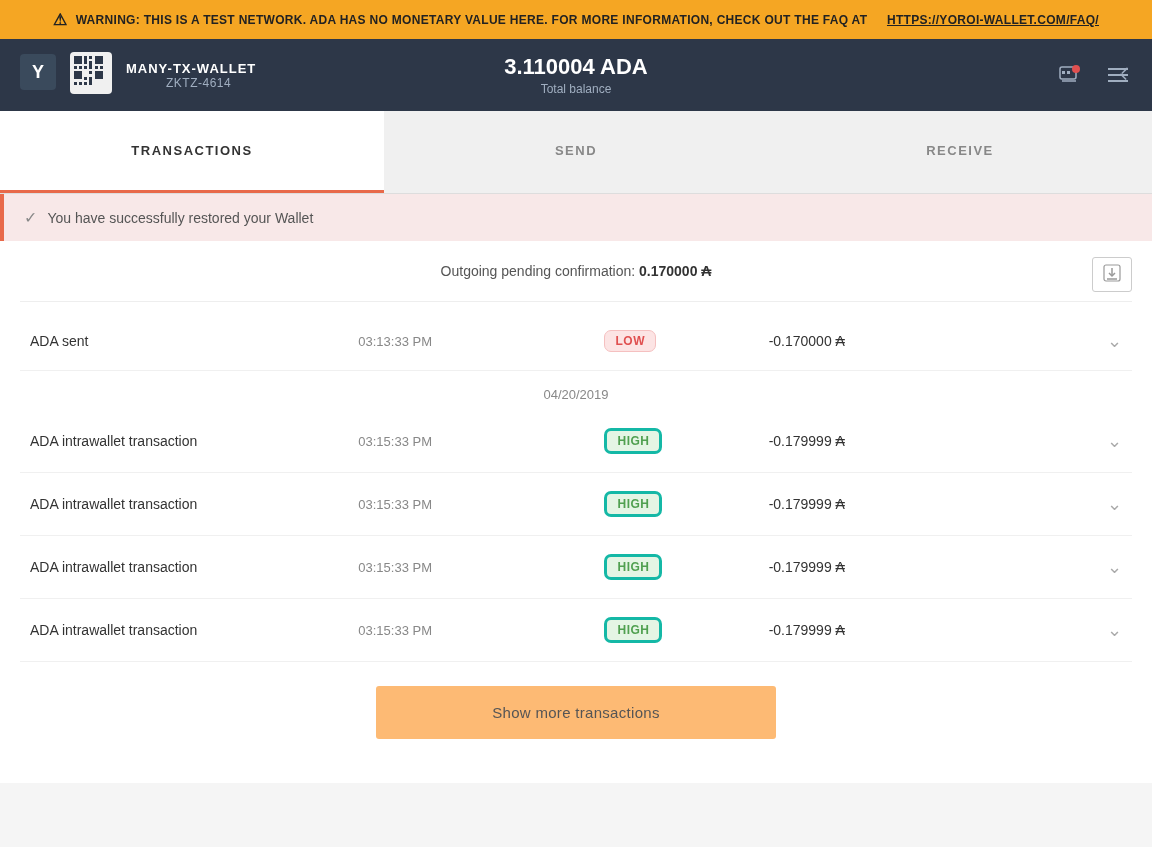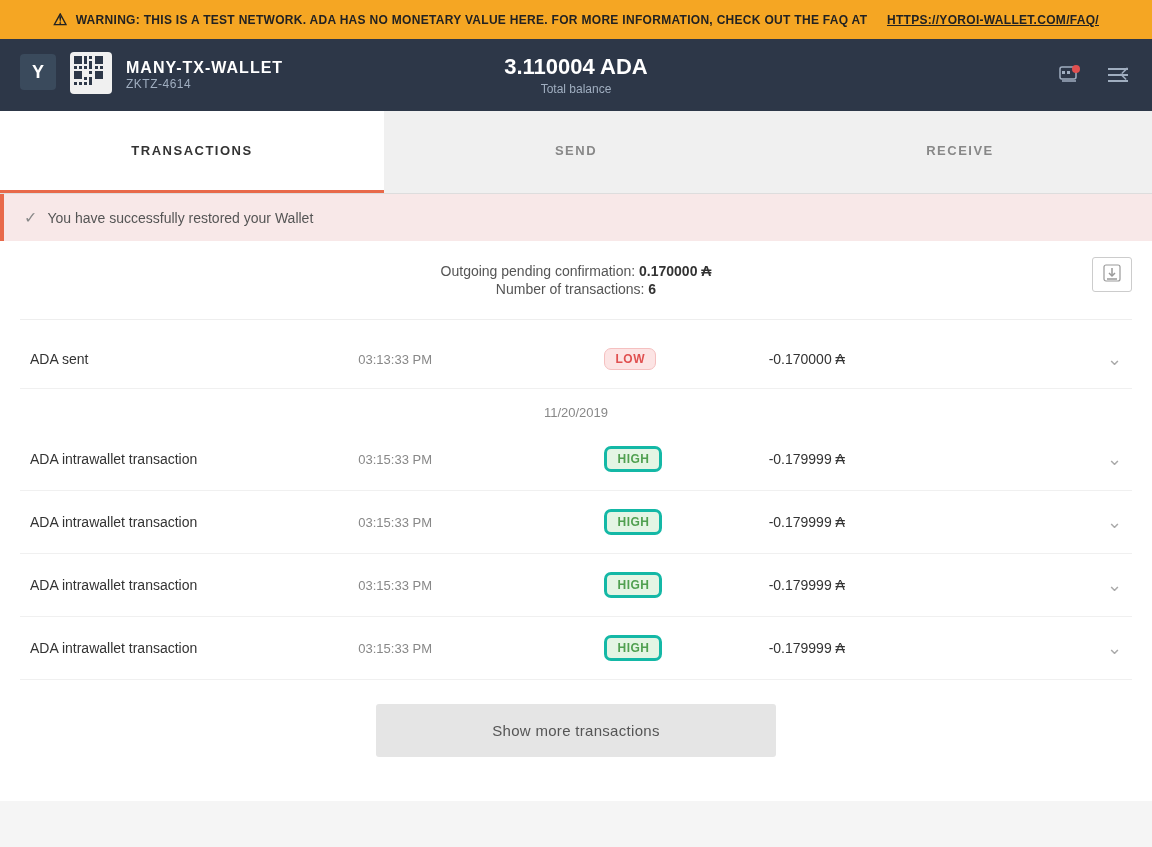--- a/index.html
+++ b/index.html
@@ -26,22 +26,22 @@
     .header {
       background: #2d3748;
       display: flex;
       align-items: center;
       padding: 0 20px;
       height: 72px;
       color: white;
     }
     .header-left { display: flex; align-items: center; gap: 14px; flex: 1; }
     .wallet-info { display: flex; flex-direction: column; }
-    .wallet-name { font-size: 16px; font-weight: 700; letter-spacing: 1px; color: white; }
-    .wallet-id { font-size: 12px; color: #a0aec0; letter-spacing: 0.5px; }
+    .wallet-name { font-size: 13px; font-weight: 700; letter-spacing: 1px; color: white; }
+    .wallet-id { font-size: 12px; color: #a0aec0; letter-spacing: 0.5px; margin-left: 40px; }
     .header-center { flex: 1; text-align: center; }
     .balance-amount { font-size: 22px; font-weight: 700; color: white; }
     .balance-label { font-size: 12px; color: #a0aec0; margin-top: 2px; }
     .header-right { flex: 1; display: flex; justify-content: flex-end; align-items: center; gap: 20px; }
     .header-icon-btn {
       background: none; border: none; cursor: pointer; color: #a0aec0;
       display: flex; align-items: center; justify-content: center;
     }
 
     
@@ -139,21 +139,21 @@
       letter-spacing: 0.5px;
     }
     .badge-low { background: #fce4e4; color: #e05050; border: 1px solid #f5c0c0; }
     .badge-high { background: #e4f5e4; color: #50a050; border: 3px solid #14b8a6; }
     .tx-amount { flex: 2; font-size: 14px; color: #333; font-weight: 500; margin-right: 10px; }
     .tx-expand { color: #aaa; font-size: 18px; }
 
     
     .show-more-container { padding: 24px 0; text-align: center; }
     .show-more-btn {
-      background: #e5e5e5;
+      background: #fdba74;
       border: none;
       padding: 18px 60px;
       font-size: 15px;
       color: #555;
       cursor: pointer;
       border-radius: 3px;
       width: 400px;
       letter-spacing: 0.3px;
     }
   </style>
@@ -242,24 +242,20 @@
   <span class="check-icon">✓</span>
   <span>You have successfully restored your Wallet</span>
 </div>
 
 <div class="main-content">
   <div class="summary">
     <div class="summary-line">
       <span>Outgoing pending confirmation:</span>
       <span class="summary-bold"> <span>0.170000</span> ₳</span>
     </div>
-    <div class="summary-line">
-      <span>Number of transactions:</span>
-      <span class="summary-bold">6</span>
-    </div>
     <button class="export-btn">
       <svg width="18" height="18" viewBox="0 0 18 18" fill="none">
         <rect x="1" y="1" width="16" height="16" rx="2" stroke="#999" stroke-width="1.2" fill="none"></rect>
         <line x1="9" y1="4" x2="9" y2="12" stroke="#999" stroke-width="1.5"></line>
         <polyline points="6,9 9,12 12,9" stroke="#999" stroke-width="1.5" fill="none"></polyline>
         <line x1="4" y1="15" x2="14" y2="15" stroke="#999" stroke-width="1.5"></line>
       </svg>
     </button>
   </div>
 
@@ -268,21 +264,21 @@
   <div id="tx-groups">
       <div class="tx-row">
         <div class="tx-type">ADA sent</div>
         <div class="tx-time">03:13:33 PM</div>
         <div class="tx-badge">
           <span class="badge badge-low">LOW</span>
         </div>
         <div class="tx-amount">-0.170000 ₳</div>
         <div class="tx-expand">⌄</div>
       </div>
-      <div class="date-header">11/20/2019</div>
+      <div class="date-header">04/20/2019</div>
       <div class="tx-row">
         <div class="tx-type">ADA intrawallet transaction</div>
         <div class="tx-time">03:15:33 PM</div>
         <div class="tx-badge">
           <span class="badge badge-high">HIGH</span>
         </div>
         <div class="tx-amount">-0.179999 ₳</div>
         <div class="tx-expand">⌄</div>
       </div>
       <div class="tx-row">

